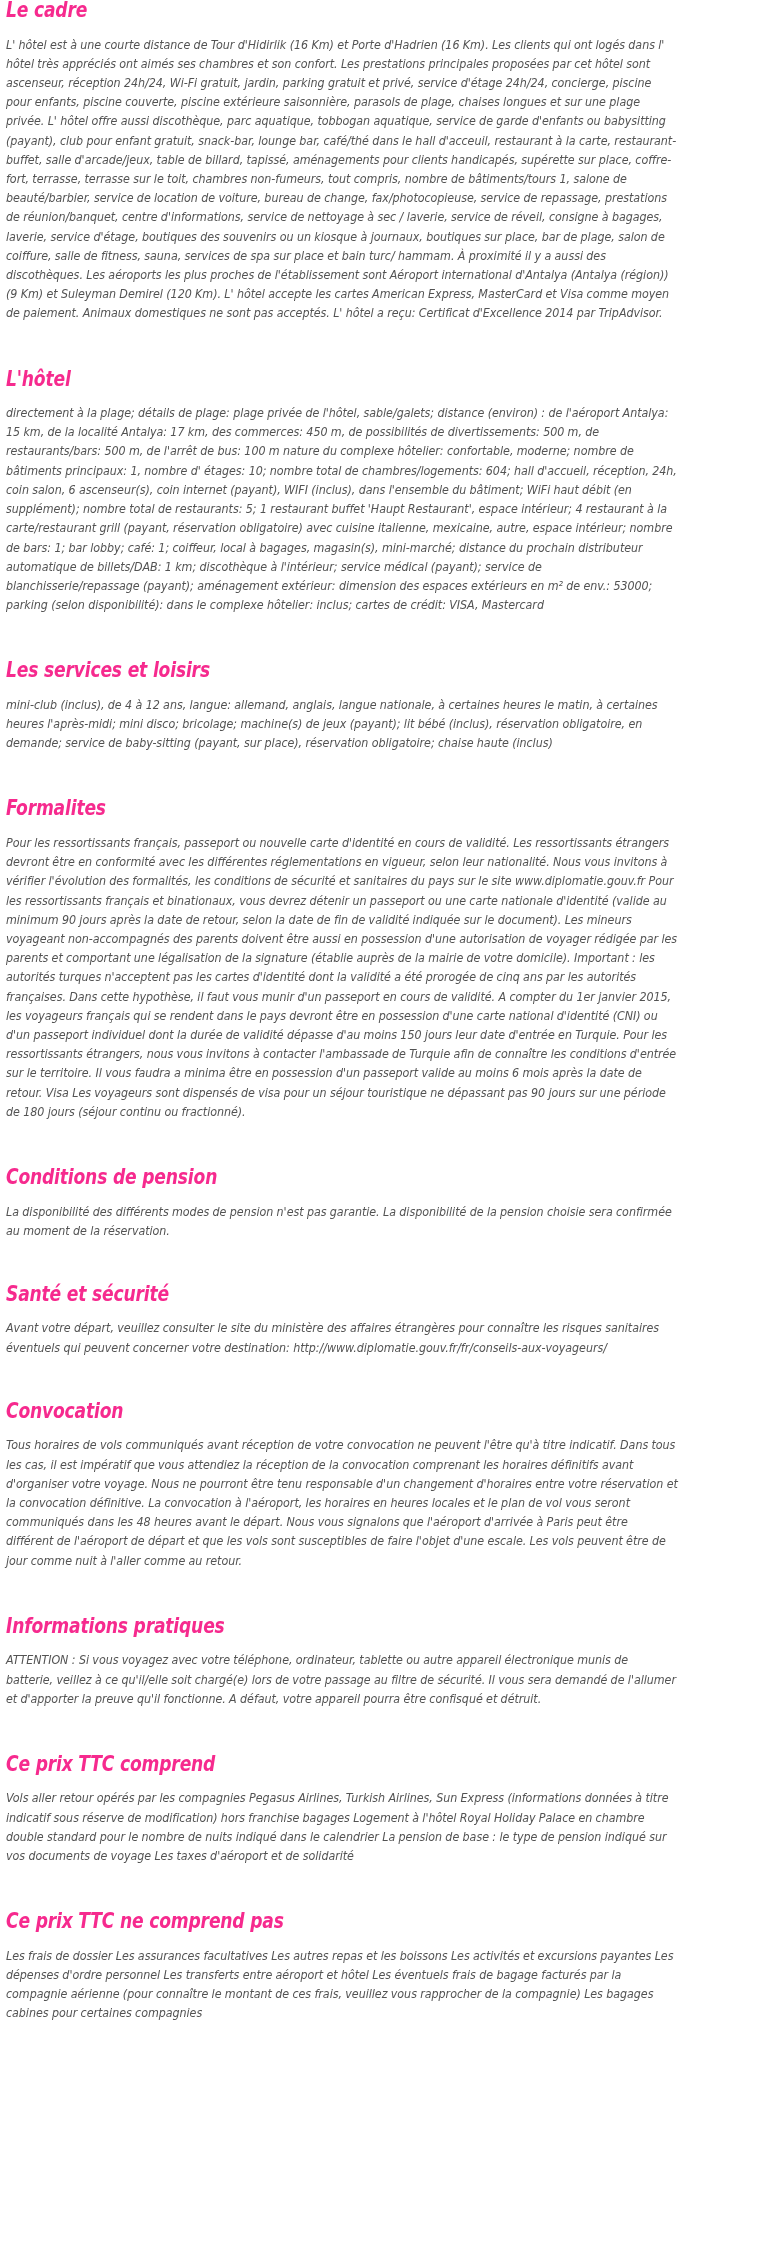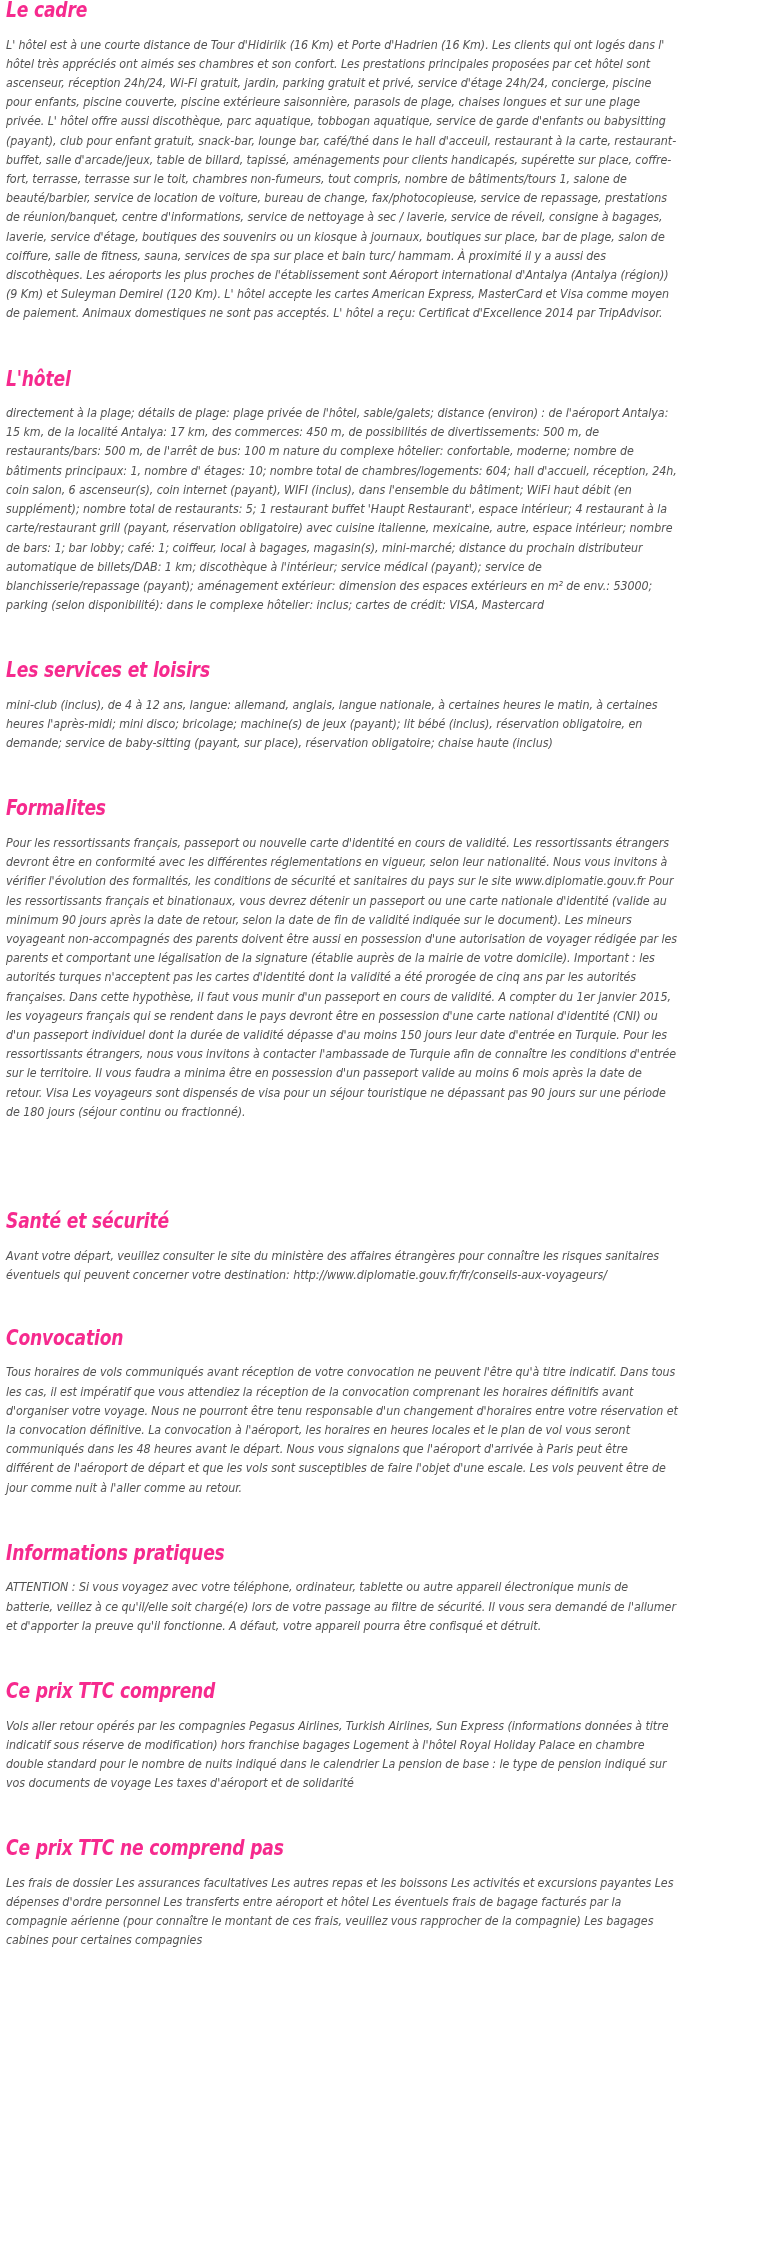--- a/index.html
+++ b/index.html
@@ -82,20 +82,25 @@
   <div class="gap-section"></div>
 
   <div class="section">
     <h2 class="section-title">Formalites</h2>
     <div class="gap-title-body"></div>
     <p class="section-body">Pour les ressortissants français, passeport ou nouvelle carte d'identité en cours de validité. Les ressortissants étrangers devront être en conformité avec les différentes réglementations en vigueur, selon leur nationalité. Nous vous invitons à vérifier l'évolution des formalités, les conditions de sécurité et sanitaires du pays sur le site www.diplomatie.gouv.fr Pour les ressortissants français et binationaux, vous devrez détenir un passeport ou une carte nationale d'identité (valide au minimum 90 jours après la date de retour, selon la date de fin de validité indiquée sur le document). Les mineurs voyageant non-accompagnés des parents doivent être aussi en possession d'une autorisation de voyager rédigée par les parents et comportant une légalisation de la signature (établie auprès de la mairie de votre domicile). Important : les autorités turques n'acceptent pas les cartes d'identité dont la validité a été prorogée de cinq ans par les autorités françaises. Dans cette hypothèse, il faut vous munir d'un passeport en cours de validité. A compter du 1er janvier 2015, les voyageurs français qui se rendent dans le pays devront être en possession d'une carte national d'identité (CNI) ou d'un passeport individuel dont la durée de validité dépasse d'au moins 150 jours leur date d'entrée en Turquie. Pour les ressortissants étrangers, nous vous invitons à contacter l'ambassade de Turquie afin de connaître les conditions d'entrée sur le territoire. Il vous faudra a minima être en possession d'un passeport valide au moins 6 mois après la date de retour. Visa Les voyageurs sont dispensés de visa pour un séjour touristique ne dépassant pas 90 jours sur une période de 180 jours (séjour continu ou fractionné).</p>
   </div>
 
   <div class="gap-section"></div>
 
+  <div class="section">
+    <h2 class="section-title">Conditions de pension</h2>
+    <div class="gap-title-body"></div>
+    <p class="section-body">La disponibilité des différents modes de pension n'est pas garantie. La disponibilité de la pension choisie sera confirmée au moment de la réservation.</p>
+  </div>
 
   <div class="gap-section-sm"></div>
 
   <div class="section">
     <h2 class="section-title">Santé et sécurité</h2>
     <div class="gap-title-body"></div>
     <p class="section-body">Avant votre départ, veuillez consulter le site du ministère des affaires étrangères pour connaître les risques sanitaires éventuels qui peuvent concerner votre destination: http://www.diplomatie.gouv.fr/fr/conseils-aux-voyageurs/</p>
   </div>
 
   <div class="gap-section-sm"></div>

